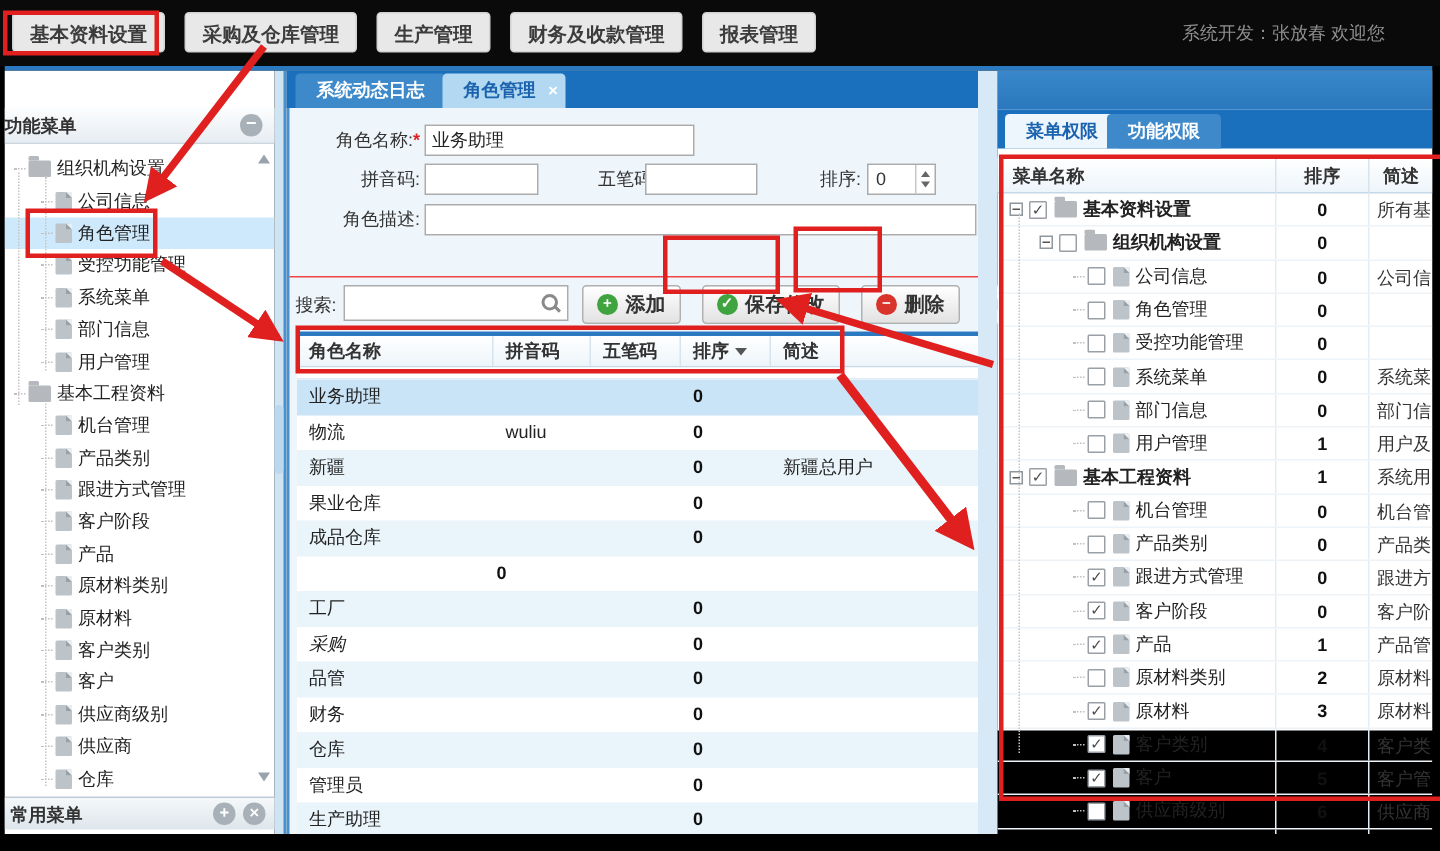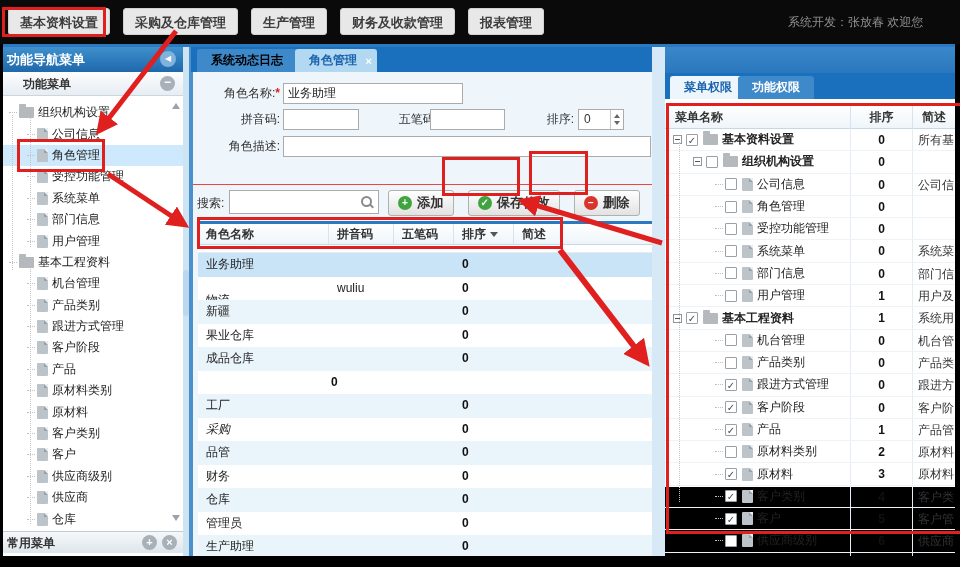--- a/index.html
+++ b/index.html
@@ -24,21 +24,21 @@
 
   
   #sidebar{left:3px;top:47px;width:180px;height:509px;background:#fff;z-index:4;}
   #sb-header{position:absolute;left:0;top:0;width:180px;height:25px;
              background:linear-gradient(#3f90cd,#1e68ab);color:#fff;font-weight:bold;
              line-height:25px;padding-left:4px;font-size:13px;}
   #sb-collapse{position:absolute;right:7px;top:4px;width:16px;height:16px;border-radius:50%;
                background:#7fb2dd;color:#fff;font-size:8px;text-align:center;line-height:16px;cursor:pointer;}
   #sb-section{position:absolute;left:0;top:25px;width:180px;height:24px;
               background:linear-gradient(#fcfdfe,#e7edf3);border-bottom:1px solid #ccd6de;
-              font-weight:bold;line-height:24px;padding-left:20px;color:#333;}
+              font-weight:bold;line-height:24px;padding-left:0;color:#333;}
   #sb-minus{position:absolute;right:8px;top:4px;width:15px;height:15px;border-radius:50%;background:#a9b1b8;
             color:#fff;text-align:center;line-height:13px;font-size:12px;cursor:pointer;}
   #sb-tree{position:absolute;left:0;top:55px;width:180px;height:430px;overflow:hidden;}
   .s-row{height:21.4px;display:flex;align-items:center;cursor:pointer;position:relative;}
   .s-row.sel{background:#cde9fb;}
   .s-dash{width:8px;height:1px;border-top:1px dotted #c0c0c0;margin-right:2px;}
   .s-label{margin-left:4px;color:#222;white-space:nowrap;}
   .dotted-v{border-left:1px dotted #c6c6c6;width:1px;z-index:1;}
   #sb-scroll-up{left:169px;top:56px;width:0;height:0;border-left:4px solid transparent;border-right:4px solid transparent;border-bottom:6px solid #9aa3ab;}
   #sb-scroll-dn{left:169px;top:468px;width:0;height:0;border-left:4px solid transparent;border-right:4px solid transparent;border-top:6px solid #9aa3ab;}
@@ -51,21 +51,21 @@
   
   #splitter1{left:183px;top:47px;width:8px;height:509px;background:#cfe4f3;border-right:2px solid #4a90cc;z-index:4;}
   #split-handle{left:183px;top:270px;width:6px;height:46px;background:#bcd8ee;border-radius:3px;z-index:5;}
   #splitter2{left:652px;top:47px;width:13px;height:509px;background:#d7e9f6;z-index:4;}
 
   
   #main{left:191px;top:47px;width:461px;height:509px;background:#eef5fb;z-index:4;}
   #main-tabbar{position:absolute;left:0;top:0;width:461px;height:25px;background:#1a70bd;}
   .tab{position:absolute;bottom:0;height:23px;line-height:23px;padding:0 14px;border-radius:3px 3px 0 0;
        font-weight:bold;font-size:12px;cursor:pointer;white-space:nowrap;}
-  #tab-log{left:6px;background:#3d89ca;color:#000000;}
+  #tab-log{left:6px;background:#3d89ca;color:#ffffff;}
   #tab-role{left:104px;background:#b3d8f2;color:#1b63ae;padding-right:20px;}
   #tab-close{position:absolute;right:5px;top:1px;font-size:11px;color:#fff;font-weight:bold;cursor:pointer;}
   #main-body{position:absolute;left:0;top:25px;width:461px;height:484px;background:#eef5fb;border-left:2px solid #4a90cc;}
   .f-label{position:absolute;text-align:right;color:#333;line-height:21px;}
   .f-input{position:absolute;height:21px;background:#fff;border:1px solid #ababab;padding:0 4px;line-height:19px;color:#222;}
   .req{color:#e02020;font-weight:bold;}
   #spinner{position:absolute;left:385px;top:63px;width:46px;height:21px;background:#fff;border:1px solid #ababab;}
   #spin-val{position:absolute;left:5px;top:0;line-height:19px;}
   #spin-btns{position:absolute;right:0;top:0;width:13px;height:19px;border-left:1px solid #c7c7c7;}
   .tri-up{position:absolute;left:3px;top:4px;width:0;height:0;border-left:3px solid transparent;border-right:3px solid transparent;border-bottom:4px solid #666;}
@@ -138,23 +138,20 @@
       <div class="menu-btn">采购及仓库管理</div>
       <div class="menu-btn">生产管理</div>
       <div class="menu-btn">财务及收款管理</div>
       <div class="menu-btn">报表管理</div>
     </div>
   <div id="dev-text">系统开发：张放春 欢迎您</div>
 </div>
 <div id="blue-topline" class="abs"></div>
 
 <div id="sidebar" class="abs">
-  <div id="sb-header"><span>功能导航菜单</span>
-    <span id="sb-collapse">◀</span>
-  </div>
   <div id="sb-section"><span>功能菜单</span>
     <span id="sb-minus">−</span>
   </div>
   <div id="sb-tree">
       <div class="s-row" style="padding-left: 6px;">
         <span class="s-dash"></span>
         <span class="ico-folder"></span>
         <span class="s-label">组织机构设置</span>
       </div>
       <div class="s-row" style="padding-left: 24px;">
@@ -331,31 +328,32 @@
       <div id="rt-filter"></div>
       <div id="rt-rows">
           <div class="t-row sel">
             <div class="t-cell" style="width: 131px;">业务助理</div>
             <div class="t-cell" style="width: 65px;"></div>
             <div class="t-cell" style="width: 60px;"></div>
             <div class="t-cell t-sort" style="width: 60px;">0</div>
             <div class="t-cell" style="flex: 1 1 0%;"></div>
           </div>
           <div class="t-row">
-            <div class="t-cell" style="width: 131px; margin-top: 12px;">物流</div>
+            <div class="t-cell" style="width: 131px;">物流</div>
             <div class="t-cell" style="width: 65px;">wuliu</div>
             <div class="t-cell" style="width: 60px;"></div>
             <div class="t-cell t-sort" style="width: 60px;">0</div>
             <div class="t-cell" style="flex: 1 1 0%;"></div>
           </div>
           <div class="t-row">
             <div class="t-cell" style="width: 131px;">新疆</div>
             <div class="t-cell" style="width: 65px;"></div>
             <div class="t-cell" style="width: 60px;"></div>
             <div class="t-cell t-sort" style="width: 60px;">0</div>
+            <div class="t-cell" style="flex: 1 1 0%;">新疆总用户</div>
           </div>
           <div class="t-row">
             <div class="t-cell" style="width: 131px;">果业仓库</div>
             <div class="t-cell" style="width: 65px;"></div>
             <div class="t-cell" style="width: 60px;"></div>
             <div class="t-cell t-sort" style="width: 60px;">0</div>
             <div class="t-cell" style="flex: 1 1 0%;"></div>
           </div>
           <div class="t-row">
             <div class="t-cell" style="width: 131px;">成品仓库</div>

